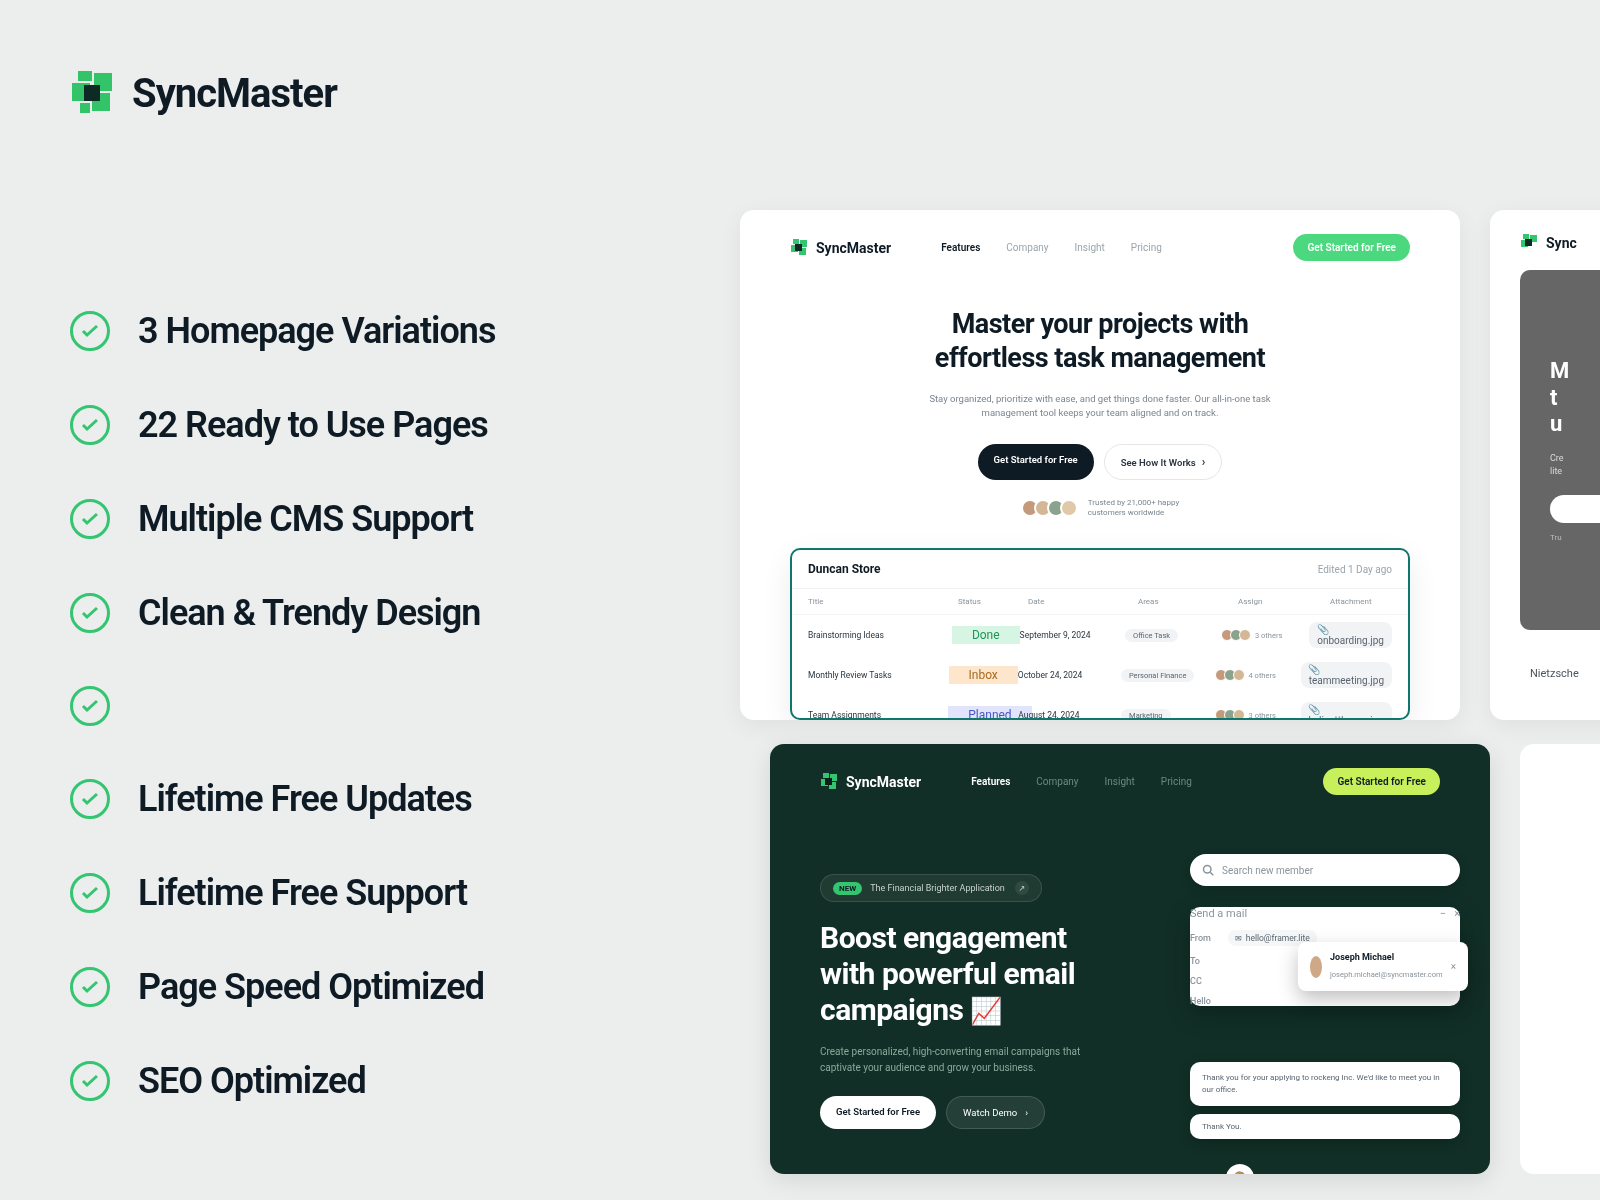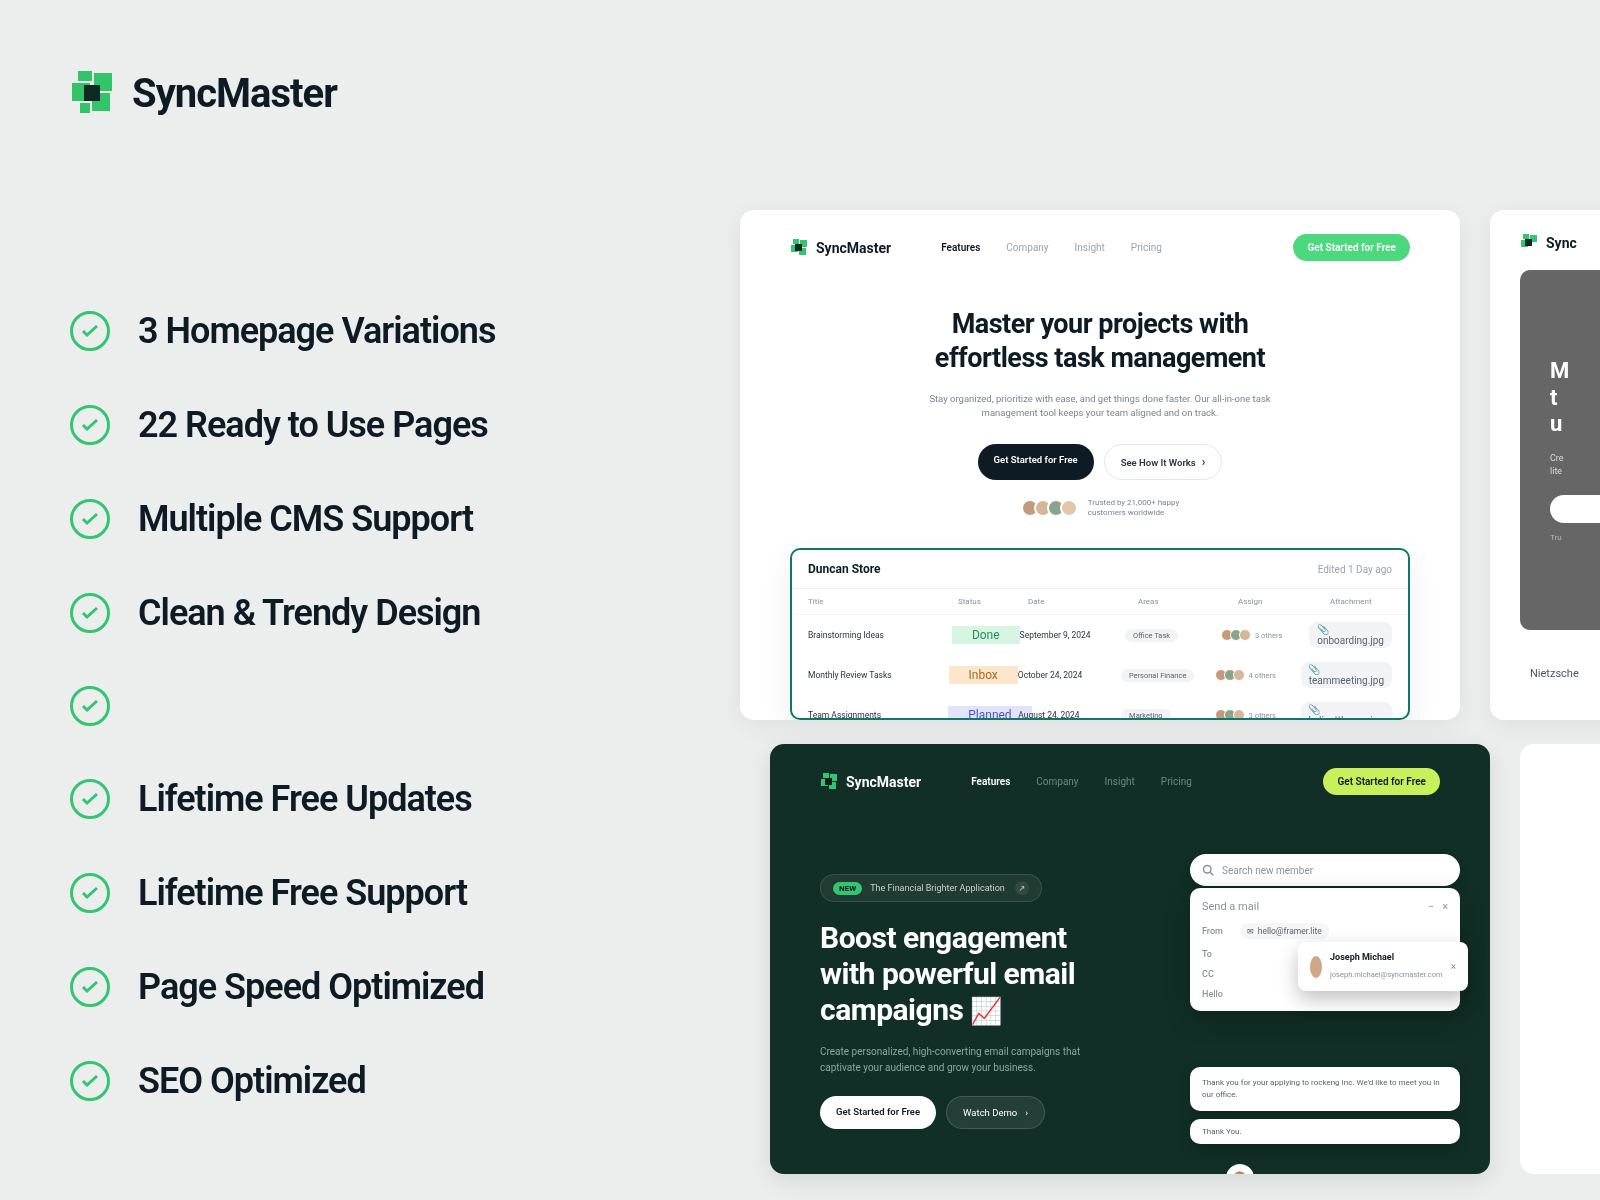--- a/index.html
+++ b/index.html
@@ -113,21 +113,21 @@
 .cd-body p{font-size:10px;color:#8ba89c;line-height:1.6;margin-top:16px;max-width:320px}
 .cd-btns{display:flex;gap:10px;margin-top:20px}
 .cd-btn-lt{background:#fff;color:#0e1b25;font-size:9.5px;font-weight:600;padding:10px 16px;border-radius:18px}
 .cd-btn-dk{background:rgba(255,255,255,.08);border:1px solid rgba(255,255,255,.15);color:#fff;font-size:9.5px;font-weight:400;padding:10px 16px;border-radius:18px;display:flex;align-items:center;gap:8px}
 .cd-btn-dk::after{content:"›"}
 
 
 .cd-mock{position:absolute;right:30px;top:110px;width:270px}
 .cd-search{background:#fff;border-radius:18px;height:32px;display:flex;align-items:center;padding:0 12px;gap:8px;font-size:10px;color:#8a949d;box-shadow:0 4px 12px rgba(0,0,0,.15)}
 .cd-search svg{width:12px;height:12px;stroke:#8a949d;fill:none;stroke-width:2}
-.cd-mail{background:#fff;border-radius:10px;margin-top:2px;padding:12px;box-shadow:0 8px 24px rgba(0,0,0,.25)}
+.cd-mail{background:#fff;border-radius:10px;margin-top:21px;box-shadow:0 8px 24px rgba(0,0,0,.25)}
 .cd-mail-h{display:flex;align-items:center;justify-content:space-between;font-size:11px;font-weight:600;color:#0e1b25}
 .cd-mail-h span{display:flex;gap:8px;color:#8a949d;font-weight:400;font-size:11px}
 .cd-field{display:flex;align-items:center;gap:8px;font-size:9px;color:#5a6570;margin-top:10px}
 .cd-field b{color:#8a949d;font-weight:500;width:30px}
 .cd-chip{display:inline-flex;align-items:center;gap:4px;background:#f4f6f7;border-radius:10px;padding:3px 7px;font-size:8.5px}
 .cd-chip::before{content:"✉";font-size:8px}
 .cd-popup{position:absolute;right:-8px;top:88px;background:#fff;border-radius:8px;padding:10px 12px;box-shadow:0 8px 20px rgba(0,0,0,.25);display:flex;align-items:center;gap:8px;width:170px}
 .cd-popup .av{width:22px;height:22px;border-radius:50%;background:#cfa888}
 .cd-popup .txt{flex:1}
 .cd-popup .txt b{font-size:9px;color:#0e1b25;display:block}

